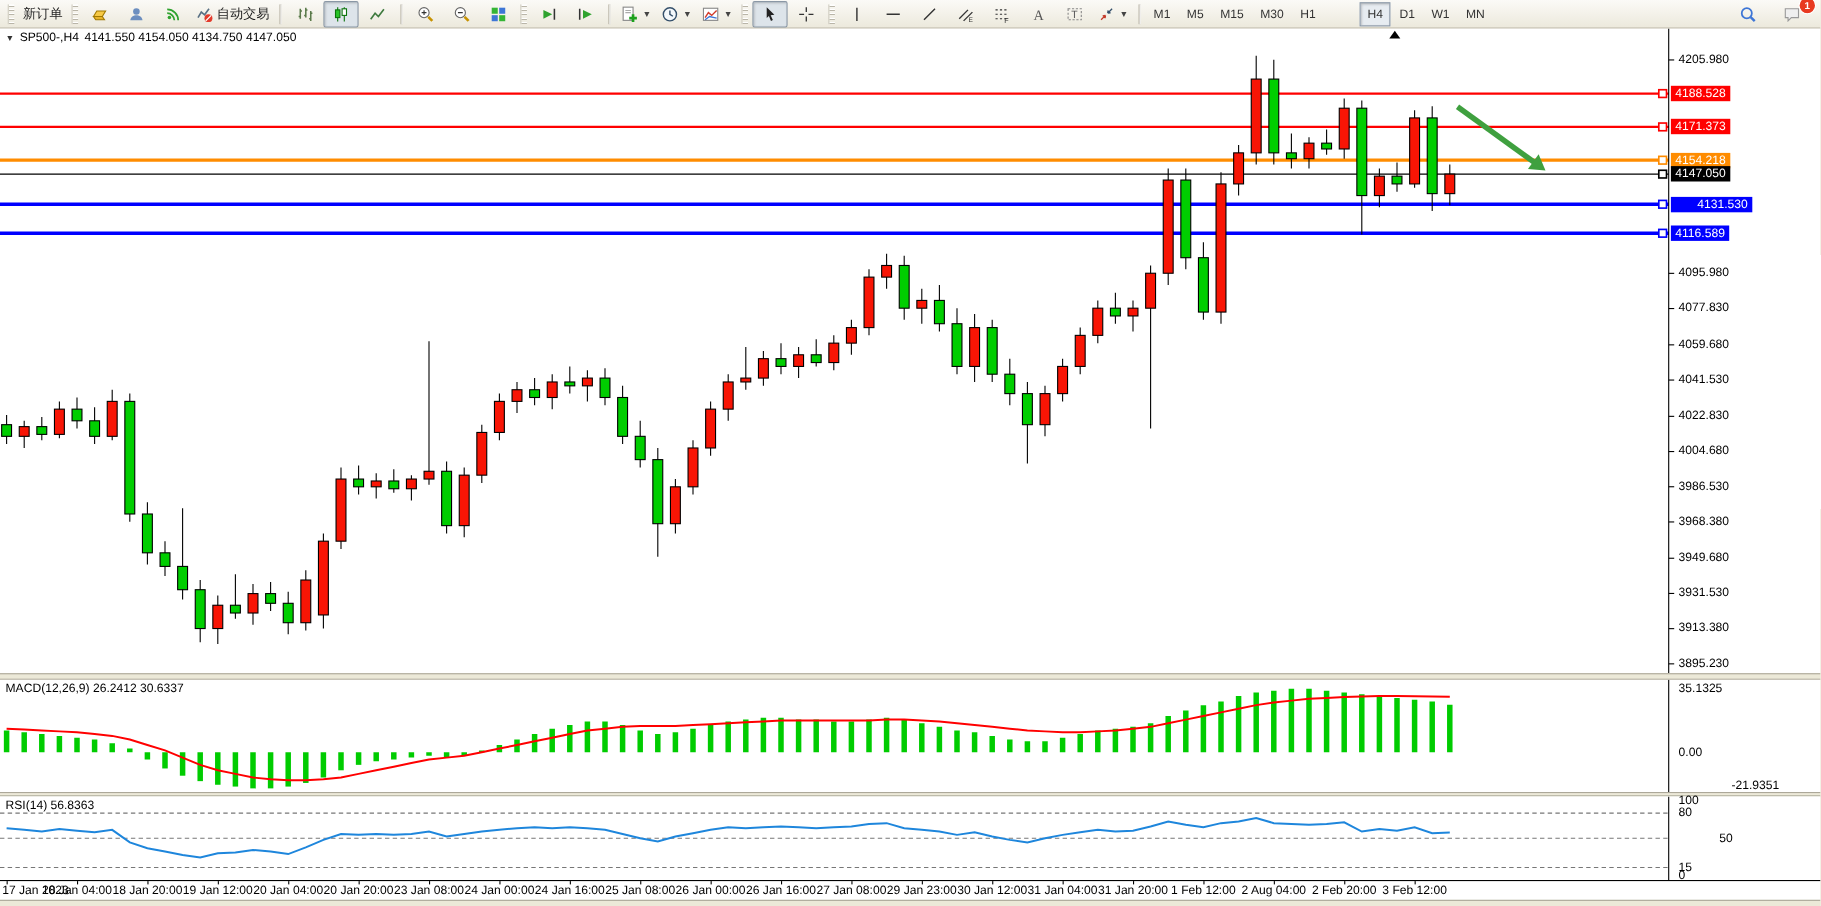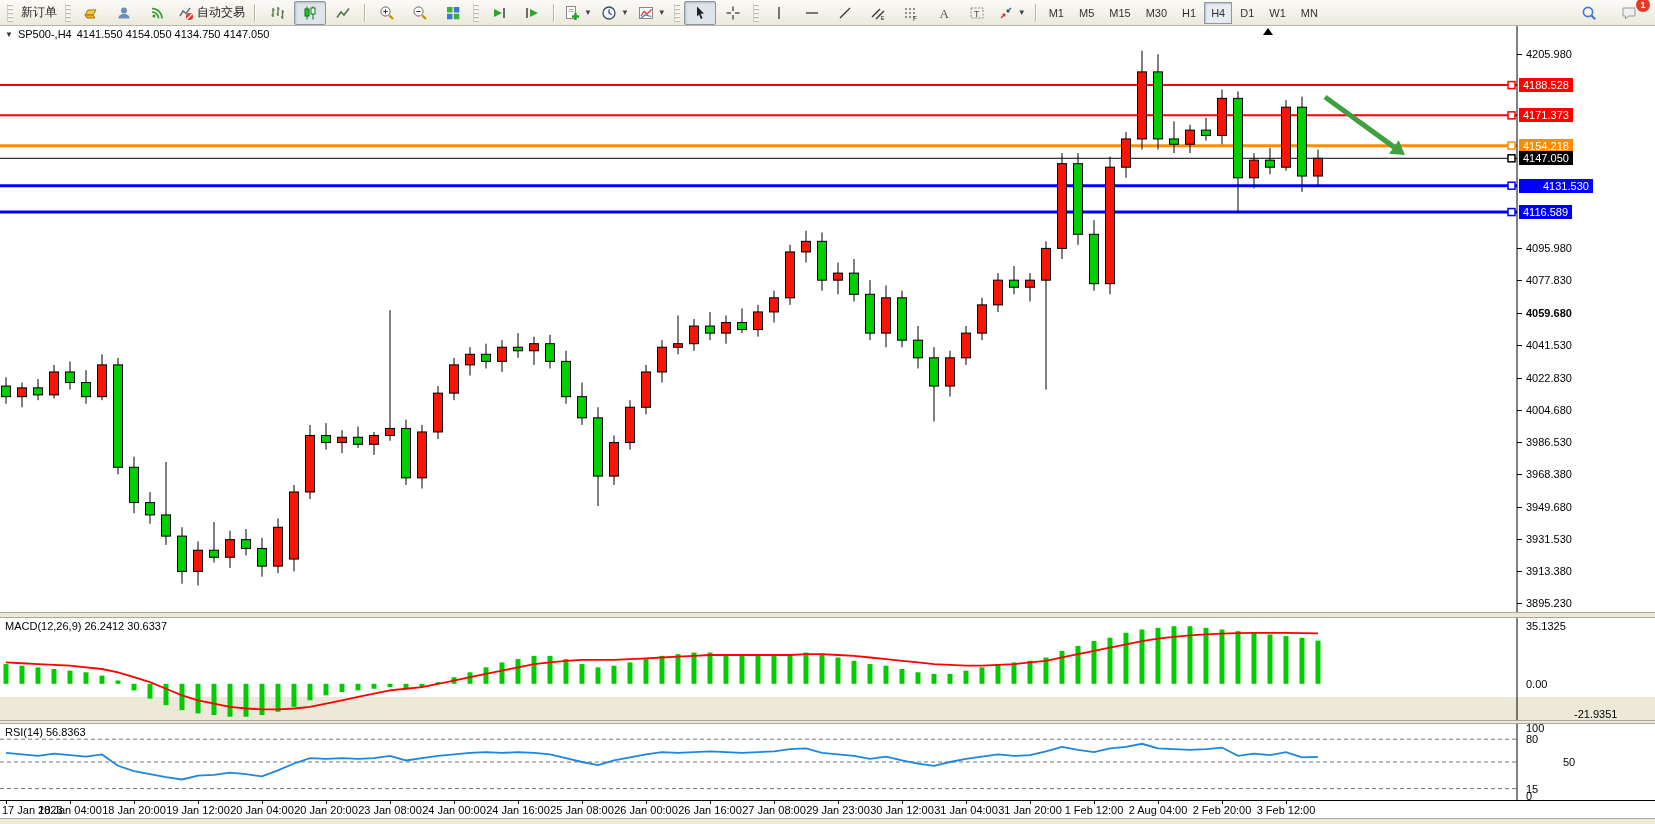--- a/index.html
+++ b/index.html
@@ -13,29 +13,29 @@
     background:repeating-linear-gradient(#fff 0 1px,#b9b5a8 1px 2px,transparent 2px 4px);
     border-left:1px solid #cfccc0;}
   .tb-sep{width:1px;height:18px;background:#b9b5a8;border-right:1px solid #fff;margin:0 4px;}
   .tb-btn{height:22px;min-width:24px;display:flex;align-items:center;justify-content:center;
     gap:3px;padding:0 3px;border:1px solid transparent;border-radius:2px;
     font-size:12px;color:#222;cursor:default;background:transparent;}
   .tb-btn.active{border:1px solid #8a97a5;background:#dde4ea;box-shadow:inset 1px 1px 2px rgba(0,0,0,.18);}
   .tb-btn .dd{font-size:8px;color:#444;margin-left:1px;}
   .tf-btn{height:20px;padding:0 6px;font-size:11px;color:#333;display:flex;align-items:center;
     border:1px solid transparent;}
-  .tf-btn.active{border:1px solid #8a97a5;background:#e7ecf1;box-shadow:inset 1px 1px 2px rgba(0,0,0,.2);}
+  .tf-btn.active{border:1px solid #8a97a5;background:#e7ecf1;box-shadow:inset 1px 1px 2px rgba(0,0,0,.2);margin-left:32px;}
   #tb-right{margin-left:auto;display:flex;align-items:center;gap:8px;padding-right:6px;}
   .badge{position:absolute;top:-5px;right:-7px;background:#E83A21;color:#fff;font-size:9px;
     width:14px;height:14px;border-radius:8px;display:flex;align-items:center;justify-content:center;
     font-weight:bold;border:1px solid #fff;}
   
   .pane{position:absolute;left:0;width:1655px;background:#fff;}
   #main-pane{top:26px;height:586px;}
-  #macd-pane{top:618px;height:79px;}
+  #macd-pane{top:618px;height:102px;}
   #rsi-pane{top:724px;height:76px;}
   .divider{position:absolute;left:0;width:1655px;background:#ECE9D8;
     border-top:1px solid #ACA899;border-bottom:1px solid #ACA899;box-sizing:border-box;}
   #div1{top:612px;height:6px;}
   #div2{top:720px;height:4px;}
   #time-axis{position:absolute;left:0;top:800px;width:1655px;height:18px;background:#fff;
     border-top:1px solid #000;}
   #status-strip{position:absolute;left:0;top:818px;width:1655px;height:6px;background:#ECE9D8;
     border-top:1px solid #ACA899;}
   .pane svg{position:absolute;left:0;top:0;}
@@ -617,21 +617,21 @@
       <div class="tlabel" style="left: 1286px;">3 Feb 12:00</div>
     </div>
   <div id="status-strip"></div>
 <div class="ytick" style="top: 54.2763px;"></div>
     <div class="ylab" style="top: 54.2763px;">4205.980</div>
     <div class="ytick" style="top: 248.433px;"></div>
     <div class="ylab" style="top: 248.433px;">4095.980</div>
     <div class="ytick" style="top: 280.469px;"></div>
     <div class="ylab" style="top: 280.469px;">4077.830</div>
     <div class="ytick" style="top: 312.505px;"></div>
-    <div class="ylab" style="top: 312.505px; font-weight: bold;">4059.680</div>
+    <div class="ylab" style="top: 312.505px;">4059.680</div>
     <div class="ytick" style="top: 344.54px;"></div>
     <div class="ylab" style="top: 344.54px;">4041.530</div>
     <div class="ytick" style="top: 377.547px;"></div>
     <div class="ylab" style="top: 377.547px;">4022.830</div>
     <div class="ytick" style="top: 409.583px;"></div>
     <div class="ylab" style="top: 409.583px;">4004.680</div>
     <div class="ytick" style="top: 441.619px;"></div>
     <div class="ylab" style="top: 441.619px;">3986.530</div>
     <div class="ytick" style="top: 473.655px;"></div>
     <div class="ylab" style="top: 473.655px;">3968.380</div>

